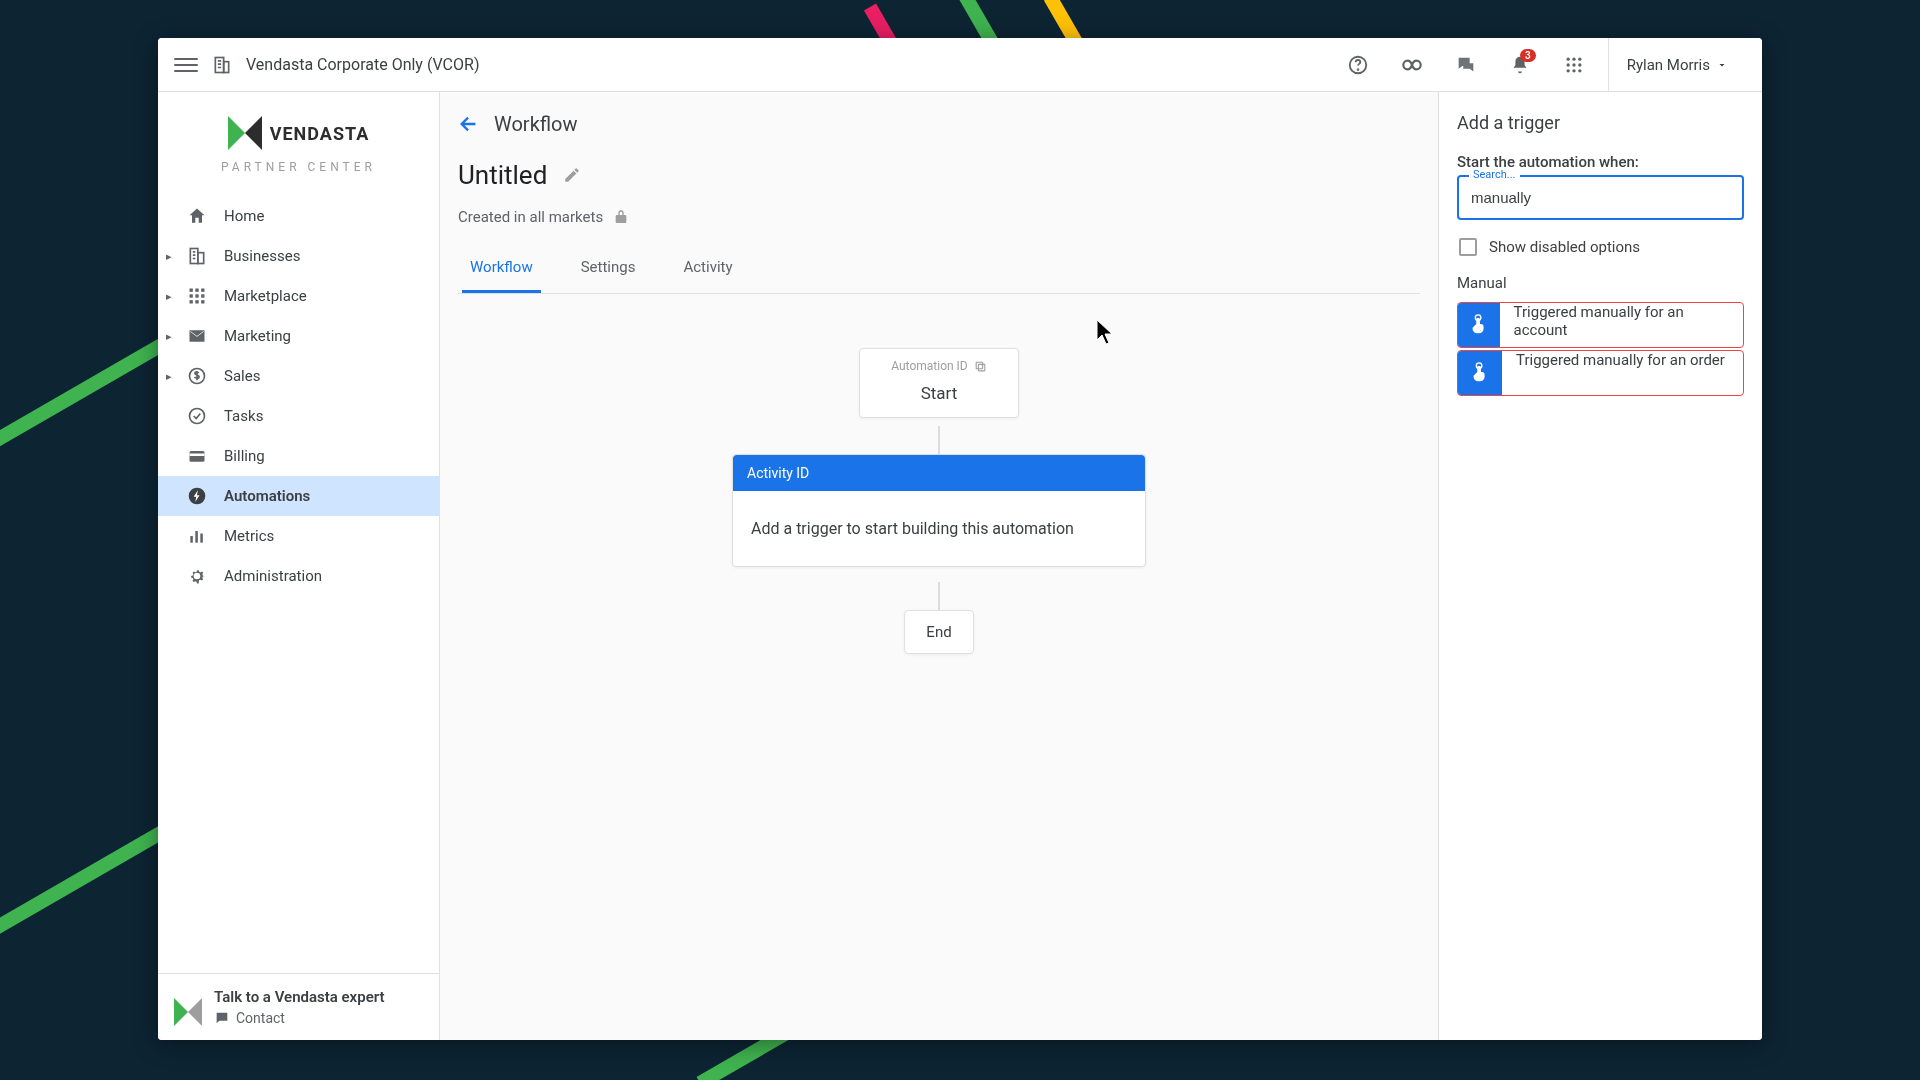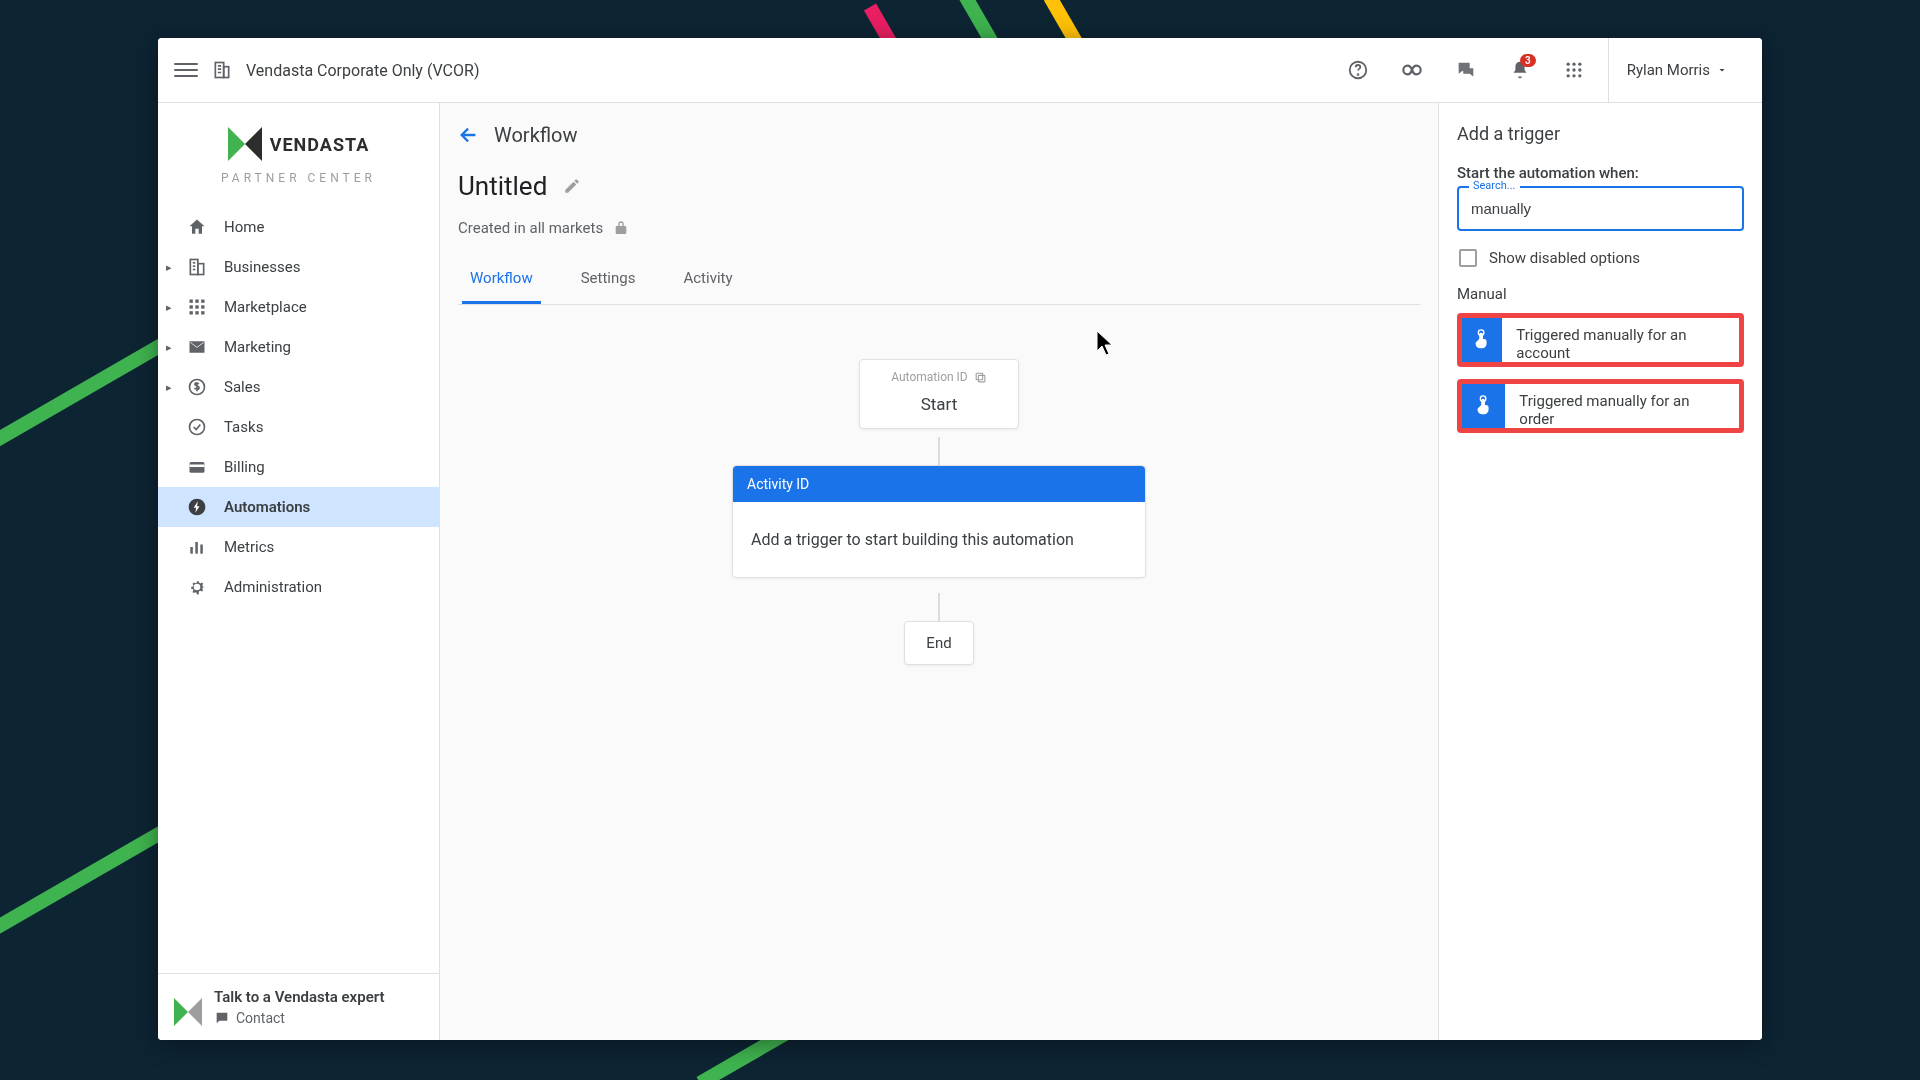--- a/index.html
+++ b/index.html
@@ -28,21 +28,21 @@
   background: #fff;
   border-radius: 4px;
   box-shadow: 0 4px 24px rgba(0,0,0,0.4);
   display: flex;
   flex-direction: column;
   overflow: hidden;
 }
 
 
 .topbar {
-  height: 65px;
+  height: 54px;
   border-bottom: 1px solid #e0e0e0;
   display: flex;
   align-items: center;
   padding: 0 16px;
   gap: 14px;
   background: #fff;
 }
 .hamburger { width: 24px; height: 24px; cursor: pointer; display:flex; flex-direction:column; justify-content:center; gap:4px;}
 .hamburger span { height:2px; background:#5f6368; border-radius:1px;}
 .org-icon { color: #5f6368; }
@@ -115,21 +115,21 @@
 .panel { width:324px; border-left:1px solid #e0e0e0; background:#fff; padding:20px 18px; overflow:auto;}
 .panel-title { font-size:18px; color:#3c4043; margin-bottom:20px;}
 .panel-sub { font-size:15px; color:#3c4043; font-weight:500; margin-bottom:4px;}
 .search-wrap { position:relative; margin-bottom:18px;}
 .search-label { position:absolute; top:-7px; left:12px; background:#fff; padding:0 4px; font-size:11px; color:#1a73e8;}
 .search-input { width:100%; border:2px solid #1a73e8; border-radius:4px; padding:12px 12px; font-size:15px; color:#3c4043; outline:none;}
 .check-row { display:flex; align-items:center; gap:12px; margin-bottom:18px; padding-left:2px;}
 .checkbox { width:18px; height:18px; border:2px solid #9e9e9e; border-radius:2px; cursor:pointer;}
 .check-lbl { font-size:15px; color:#404040;}
 .section-lbl { font-size:15px; color:#3c4043; margin-bottom:10px;}
-.option { display:flex; align-items:flex-end; border:5px solid #ef4444; border-radius:4px; margin-bottom:12px; cursor:pointer; overflow:hidden;}
+.option { display:flex; align-items:flex-start; border:1px solid #ef4444; border-radius:4px; margin-bottom:2px; cursor:pointer; overflow:hidden;}
 .opt-icon { width:44px; height:44px; background:#1a73e8; display:flex; align-items:center; justify-content:center; color:#fff;}
 .opt-lbl { padding:0 14px; font-size:15px; color:#3c4043;}
 
 svg { display:block; }
 </style>
 </head>
 <body>
 
 <div class="bg-stripe stripe1"></div>
 <div class="bg-stripe stripe2"></div>

